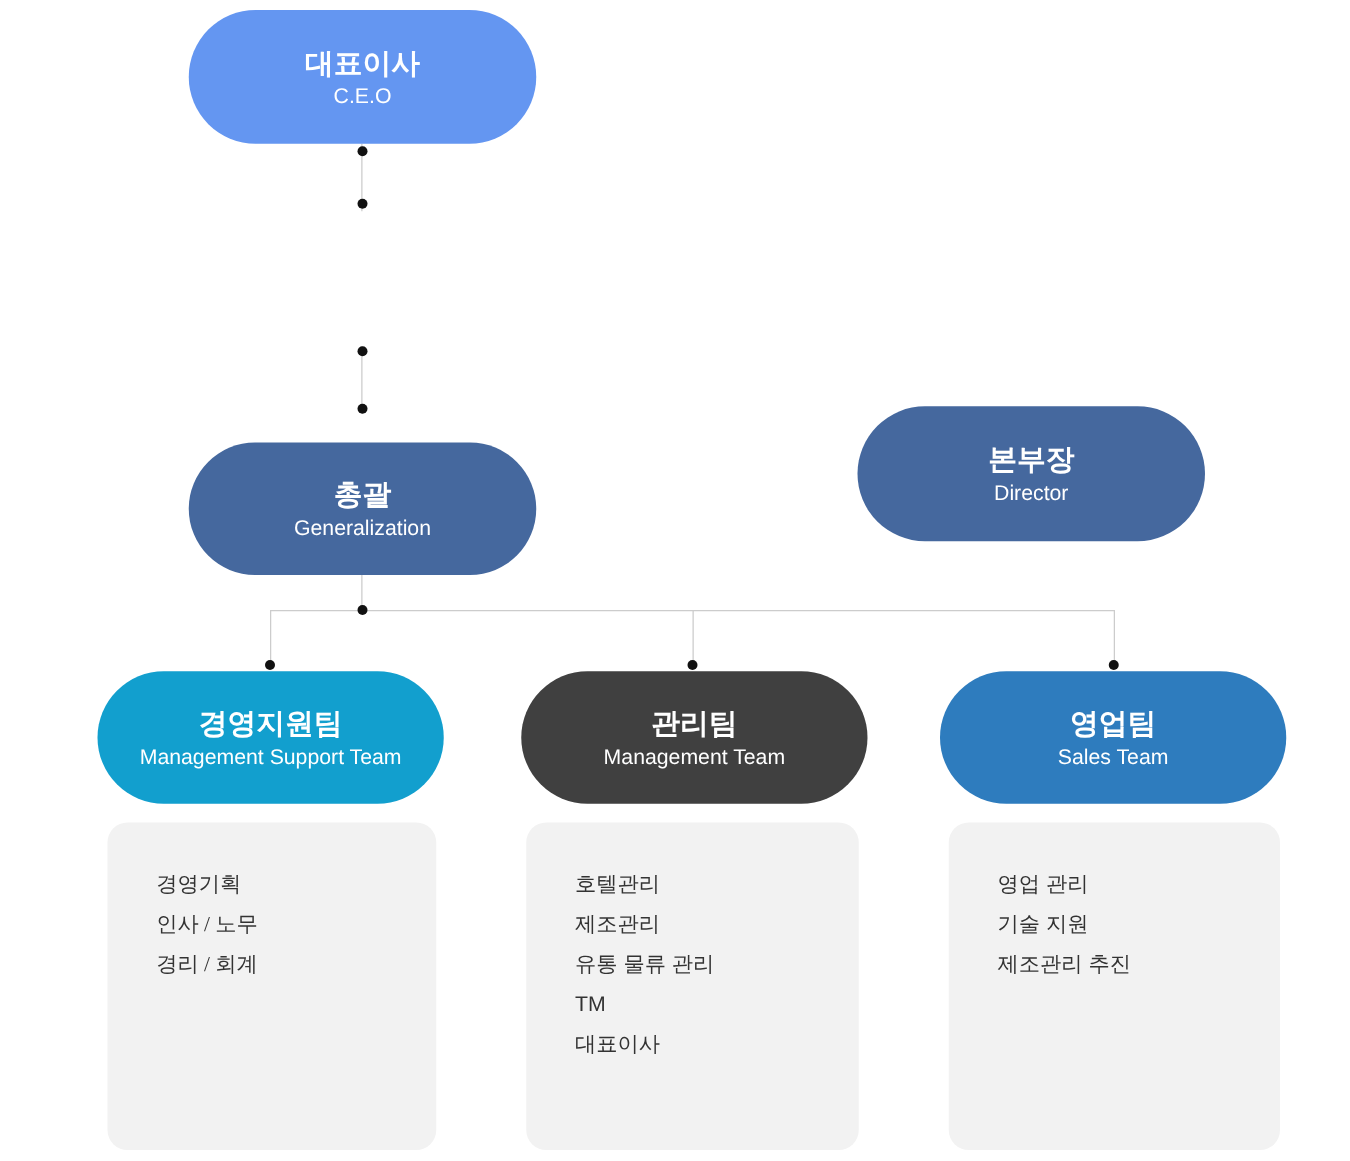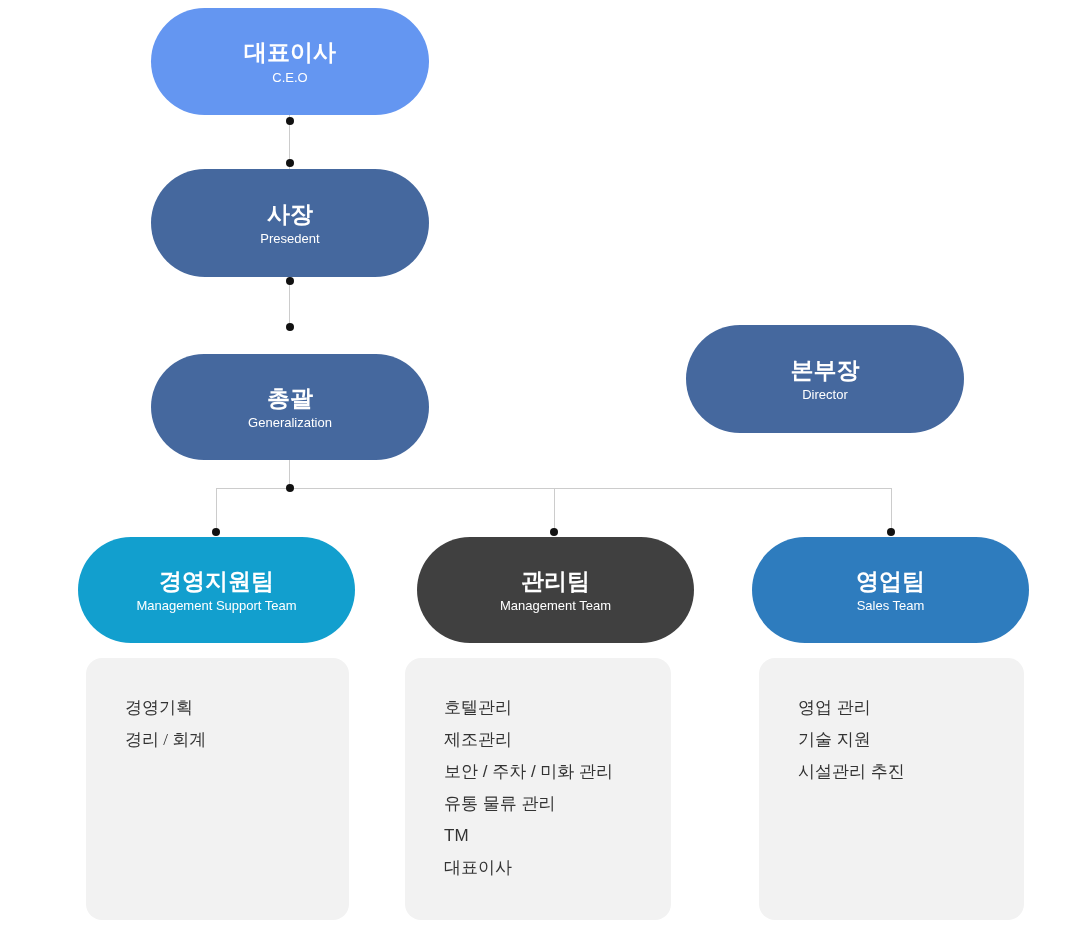--- a/index.html
+++ b/index.html
@@ -16,21 +16,21 @@
     position: absolute;
     border-radius: 999px;
     color: #ffffff;
     display: flex;
     flex-direction: column;
     align-items: center;
     justify-content: center;
     text-align: center;
   }
   .pill-title { font-size: 23px; font-weight: bold; line-height: 1.25; }
-  .pill-sub   { font-size: 13px; font-weight: normal; margin-top: 3px; }
+  .pill-sub   { font-size: 17px; font-weight: normal; margin-top: 3px; }
   .c-ceo       { background: #6496F1; }
   .c-executive { background: #45689E; }
   .c-team1     { background: #129FCE; }
   .c-team2     { background: #404040; }
   .c-team3     { background: #2E7CBE; justify-content: center; }
   .duty-box {
     position: absolute;
     background: #F2F2F2;
     border-radius: 16px;
   }
@@ -73,24 +73,20 @@
   <div class="dot" style="left:286px; top:484px;"></div>
   <div class="dot" style="left:212px; top:528px;"></div>
   <div class="dot" style="left:550px; top:528px;"></div>
   <div class="dot" style="left:887px; top:528px;"></div>
 
   <div class="pill c-ceo" style="left:151px; top:8px; width:278px; height:107px;">
     <div class="pill-title">대표이사</div>
     <div class="pill-sub">C.E.O</div>
   </div>
 
-  <div class="pill c-executive" style="left:151px; top:169px; width:278px; height:108px;">
-    <div class="pill-title">사장</div>
-    <div class="pill-sub">Presedent</div>
-  </div>
 
   <div class="pill c-executive" style="left:151px; top:330px; width:278px; height:106px;margin-top:24px;">
     <div class="pill-title">총괄</div>
     <div class="pill-sub">Generalization</div>
   </div>
 
   <div class="pill c-team1" style="left:78px; top:537px; width:277px; height:106px;">
     <div class="pill-title">경영지원팀</div>
     <div class="pill-sub">Management Support Team</div>
   </div>
@@ -106,36 +102,36 @@
   </div>
 
   <div class="pill c-team3" style="left:752px; top:537px; width:277px; height:106px;">
     <div class="pill-title">영업팀</div>
     <div class="pill-sub">Sales Team</div>
   </div>
 
   <div class="duty-box" style="left:86px; top:658px; width:263px; height:262px;font-family:Liberation Serif, serif;">
     <ul class="duty-list">
       <li>경영기획</li>
+      <li>인사 / 노무</li>
       <li>경리 / 회계</li>
     </ul>
   </div>
 
-  <div class="duty-box" style="left:405px; top:658px; width:266px; height:262px;">
+  <div class="duty-box" style="left:421px; top:658px; width:266px; height:262px;">
     <ul class="duty-list">
       <li>호텔관리</li>
       <li>제조관리</li>
-      <li>보안 / 주차 / 미화 관리</li>
       <li>유통 물류 관리</li>
       <li>TM</li>
       <li>대표이사</li>
     </ul>
   </div>
 
   <div class="duty-box" style="left:759px; top:658px; width:265px; height:262px;">
     <ul class="duty-list">
       <li>영업 관리</li>
       <li>기술 지원</li>
-      <li>시설관리 추진</li>
+      <li>제조관리 추진</li>
     </ul>
   </div>
 
 </div>
 
 </body></html>

